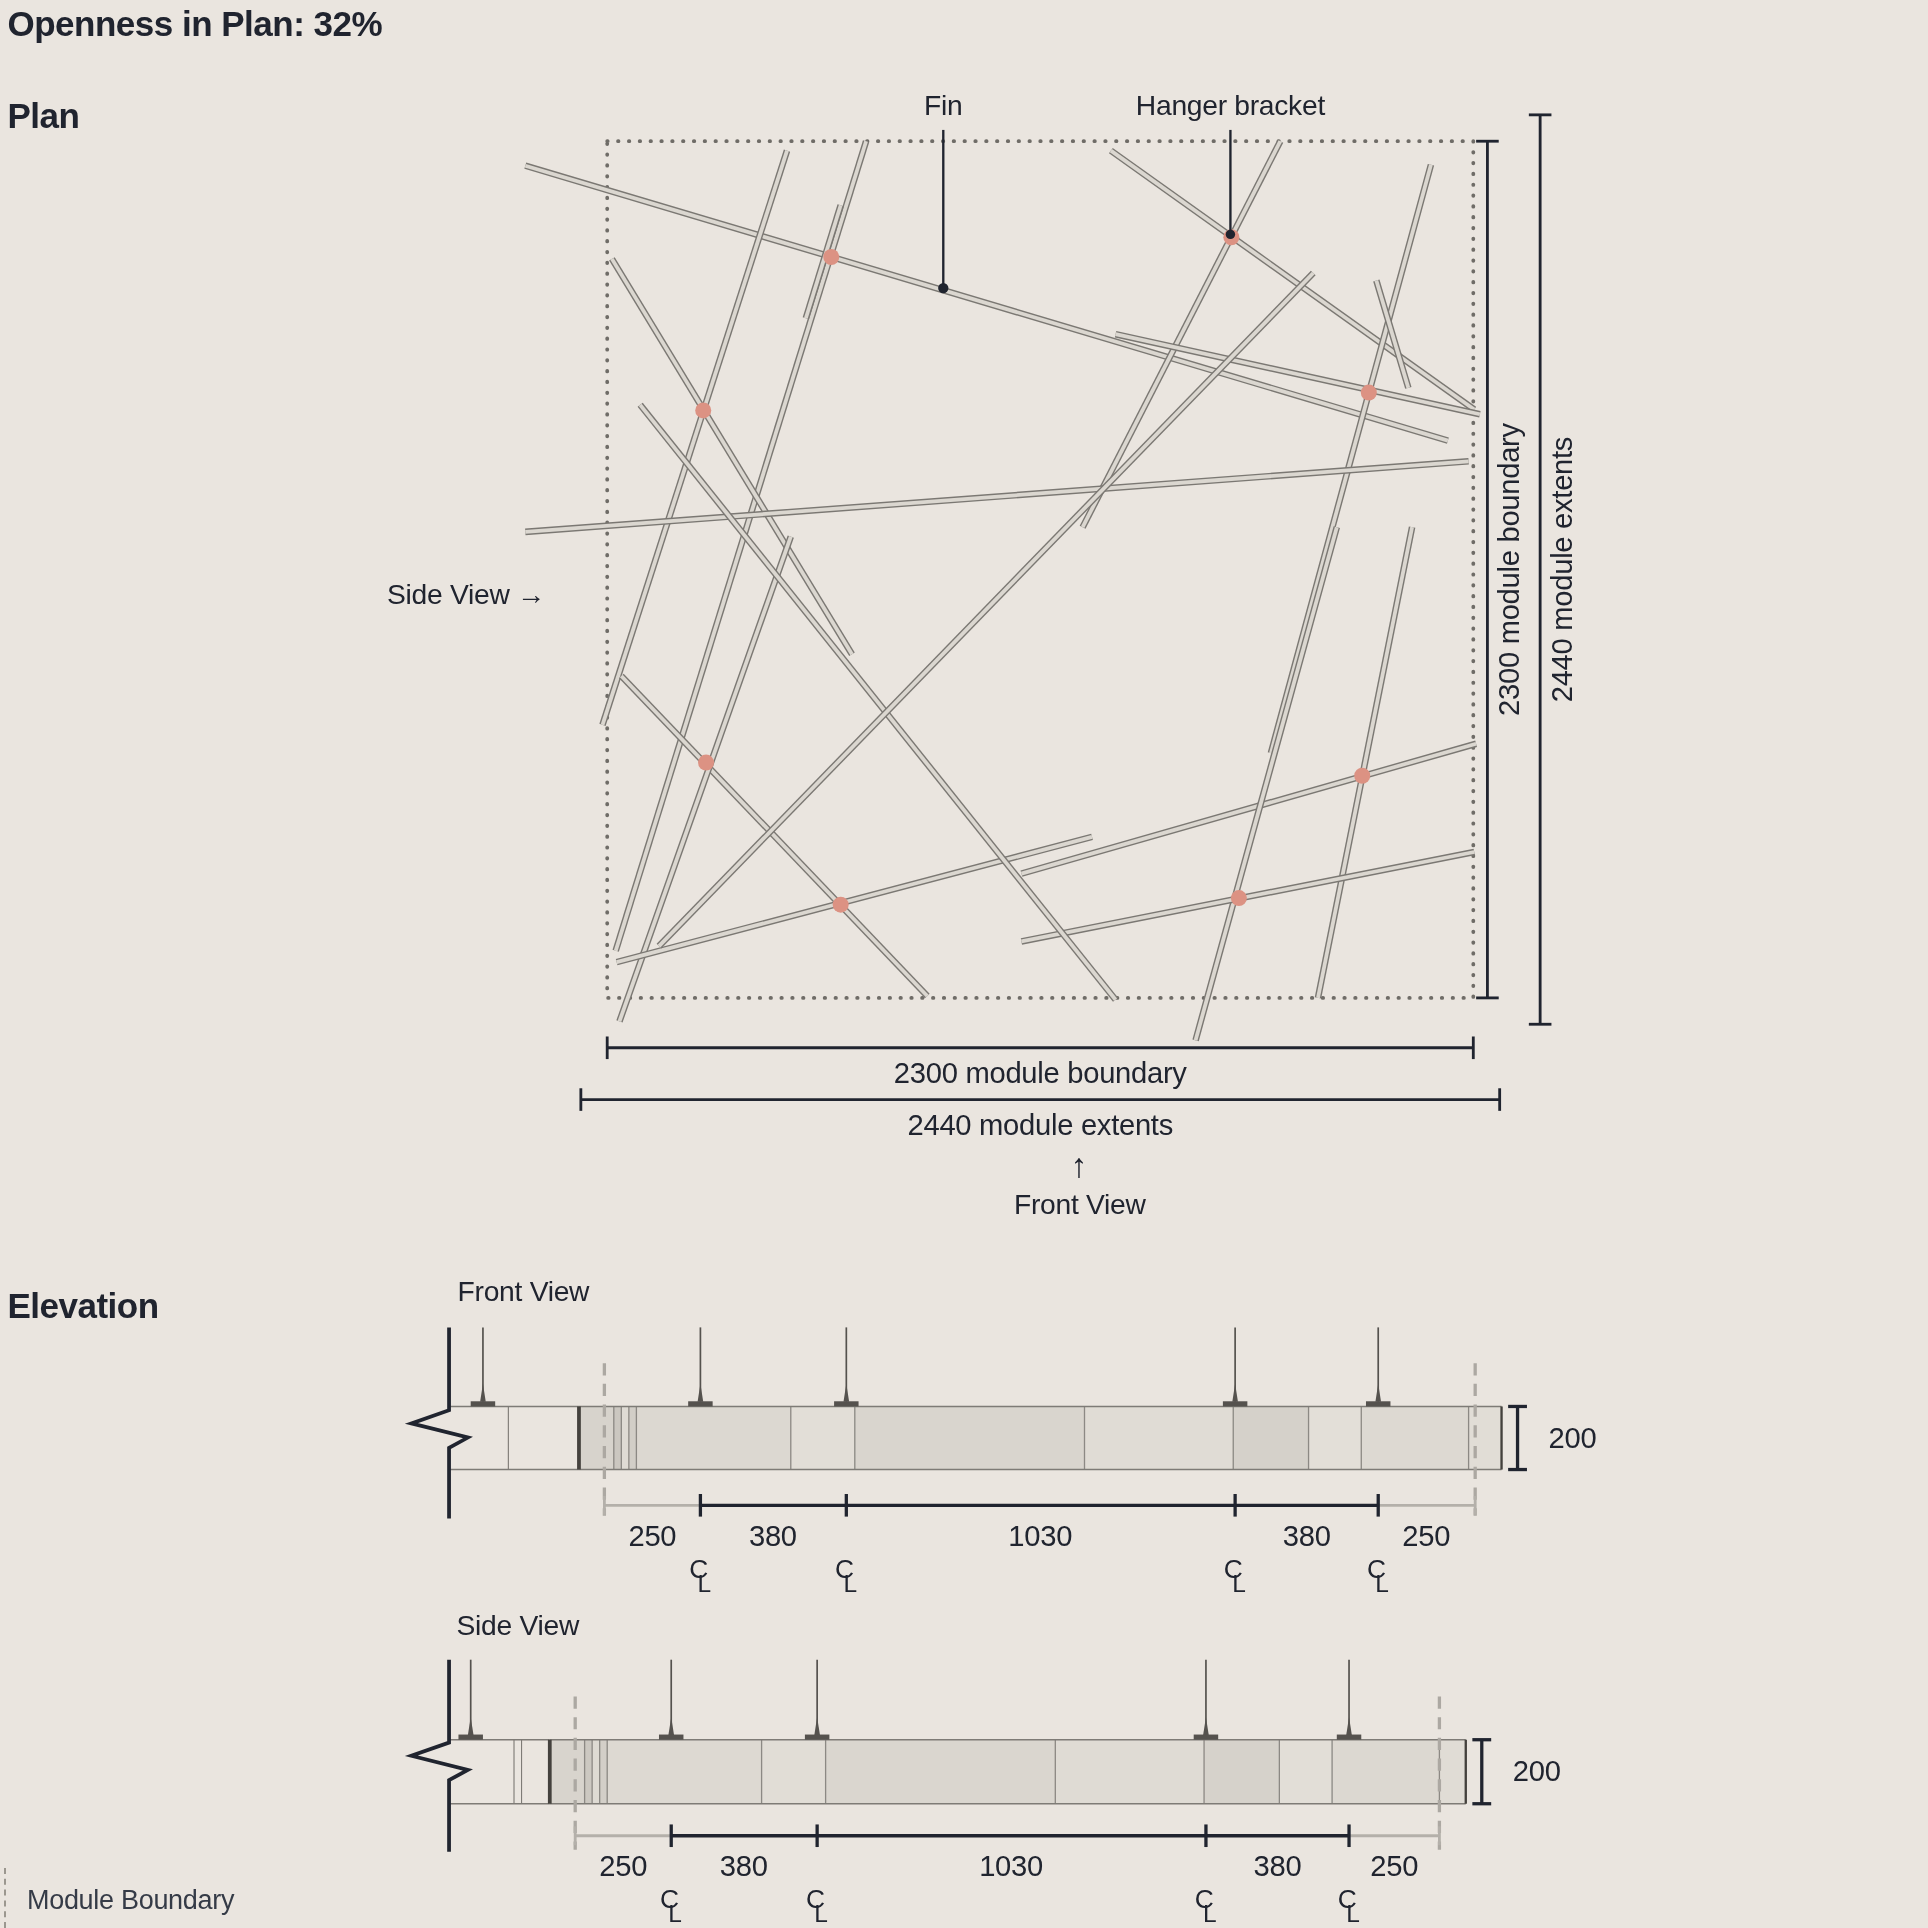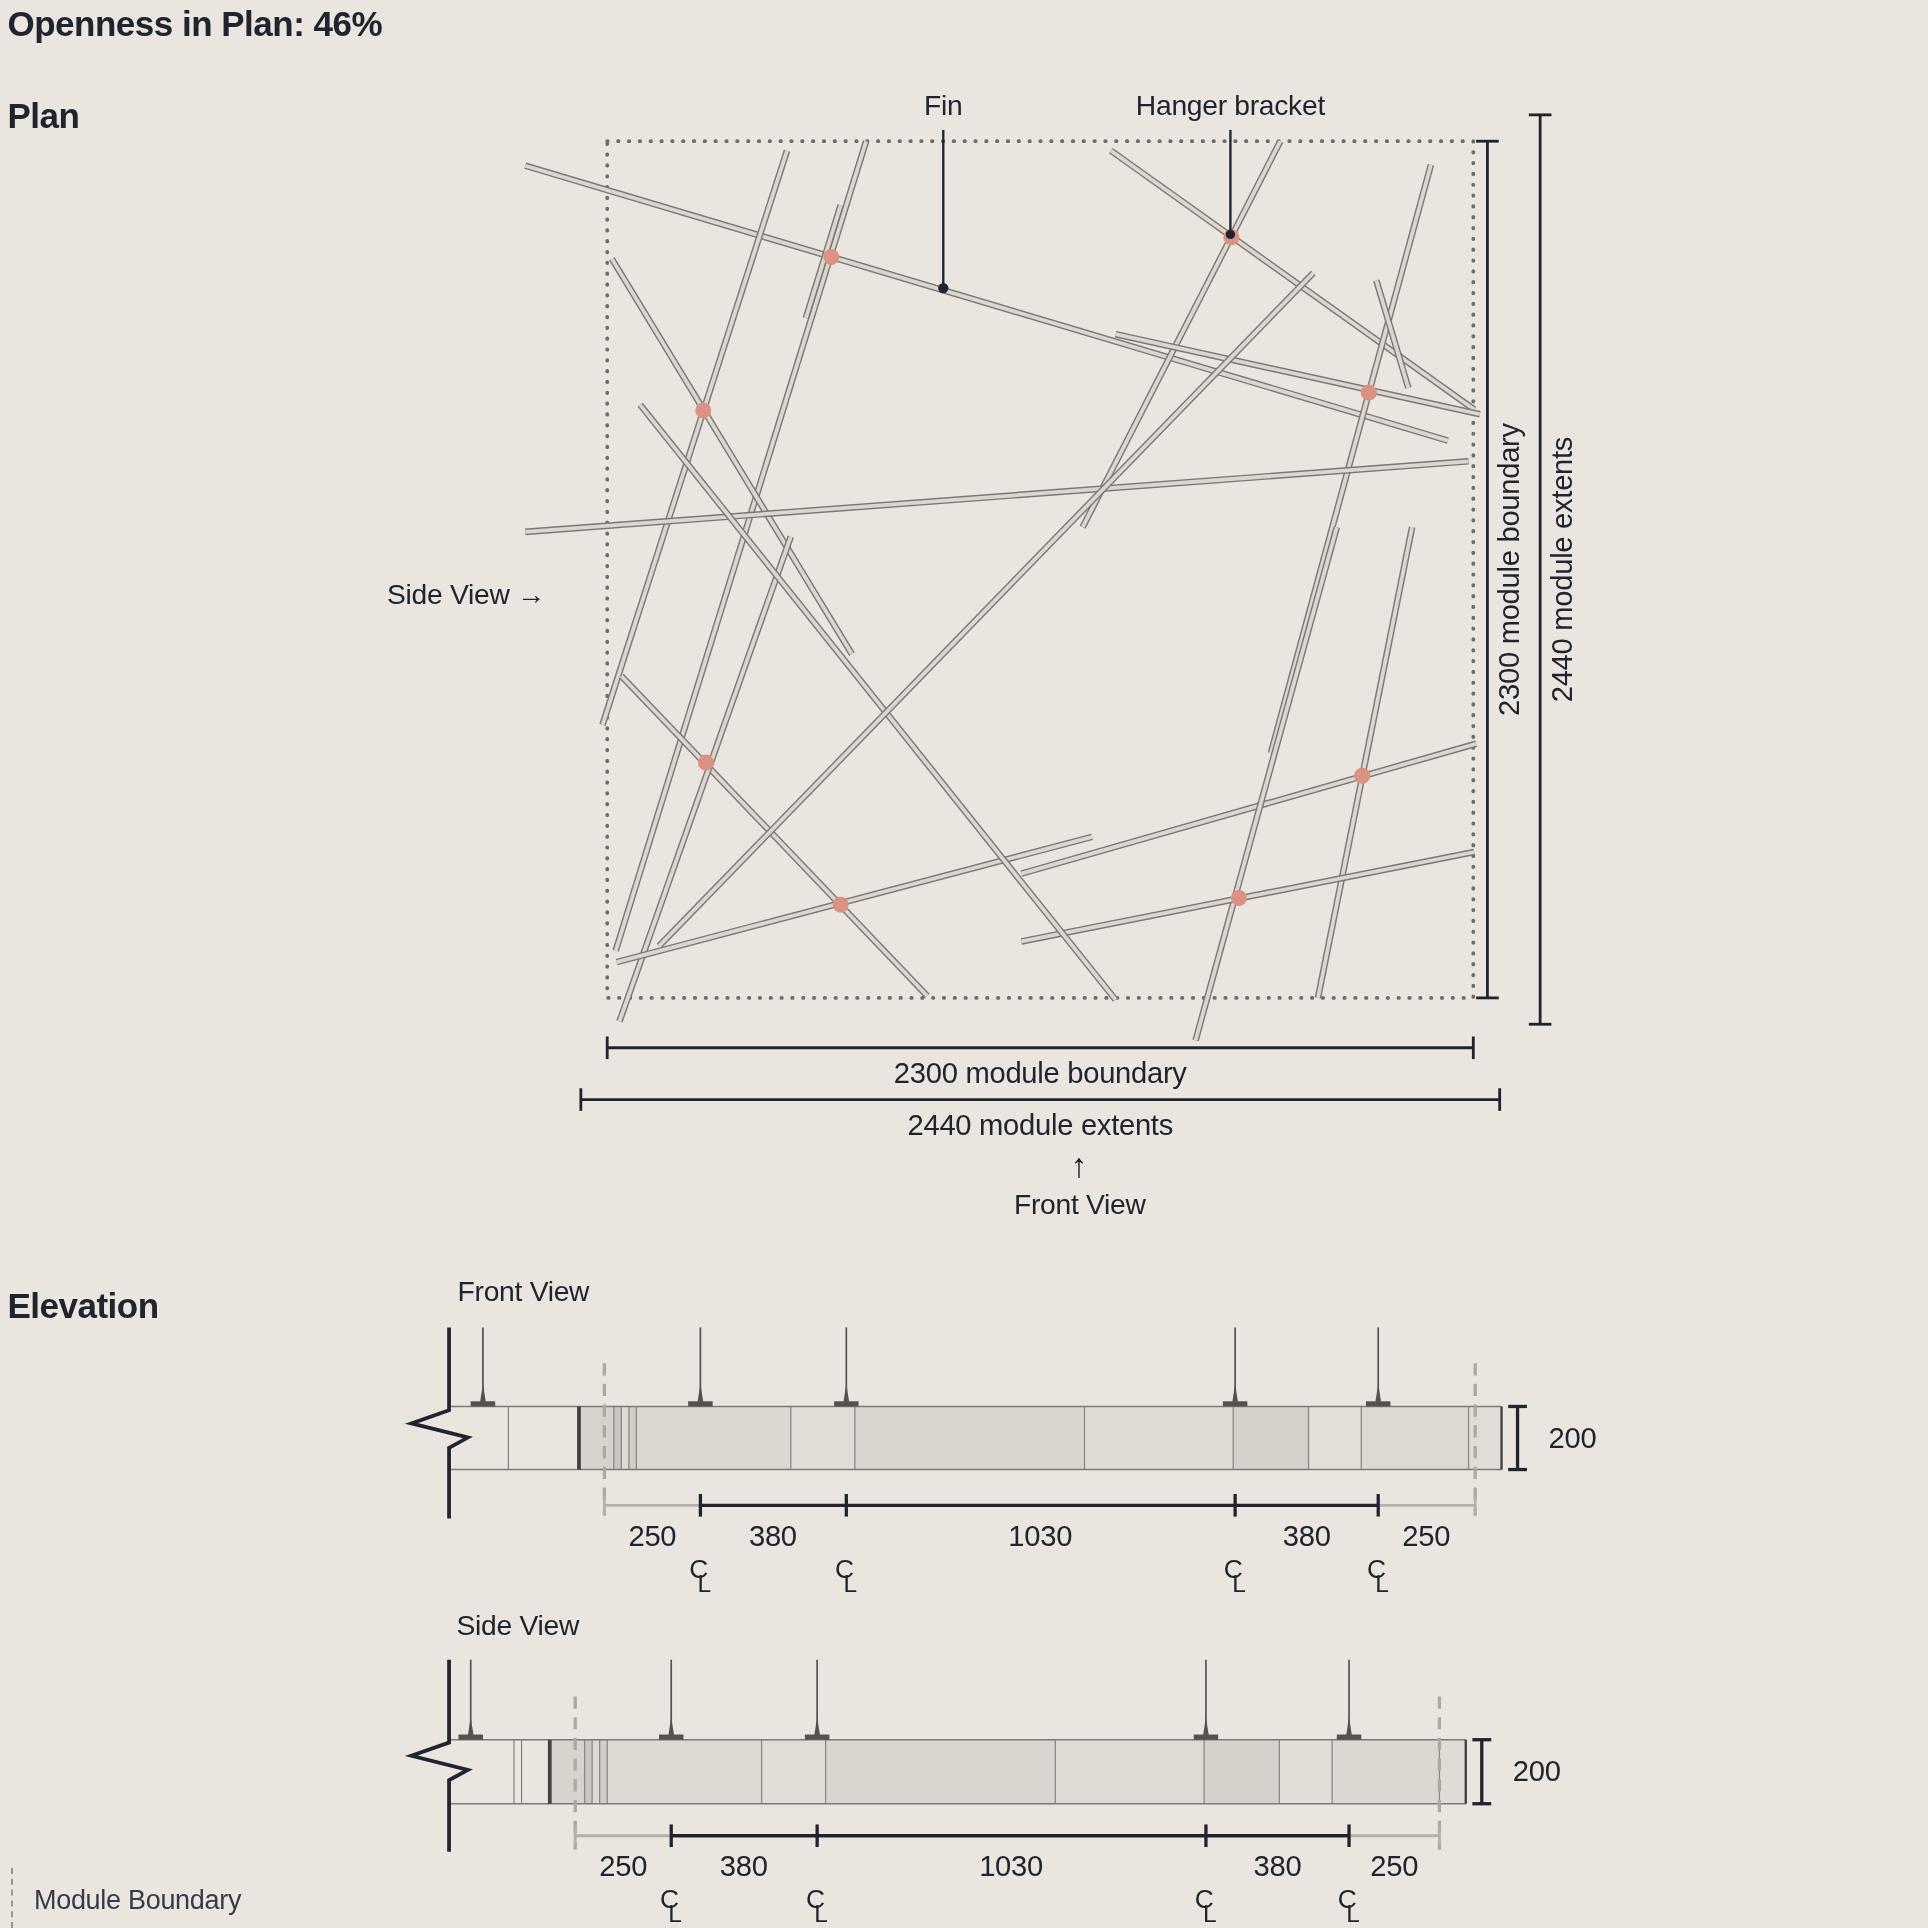--- a/index.html
+++ b/index.html
@@ -8,32 +8,32 @@
     background:#EAE5DF;
     font-family:"Liberation Sans", sans-serif;
   }
   .heading{
     position:absolute;left:7.5px;
     font-weight:bold;font-size:35px;letter-spacing:-0.5px;color:#20242F;
   }
   #title{top:3.8px;}
   #plan-heading{top:96px;}
   #elevation-heading{top:1286px;}
-  #legend{position:absolute;left:11px;top:1868px;height:60px;border-left:2.8px dashed #9B978F;}
+  #legend{position:absolute;left:4px;top:1868px;height:60px;border-left:2.8px dashed #9B978F;}
   #legend-label{
     position:absolute;left:21px;top:17px;white-space:nowrap;
     font-size:27px;color:#353B47;letter-spacing:-0.3px;
   }
   svg{position:absolute;left:0;top:0;}
   svg text{font-family:"Liberation Sans", sans-serif;fill:#20242F;letter-spacing:-0.3px;}
 </style>
 </head>
 <body>
 
-<div class="heading" id="title">Openness in Plan: 46%</div>
+<div class="heading" id="title">Openness in Plan: 32%</div>
 <div class="heading" id="plan-heading">Plan</div>
 <div class="heading" id="elevation-heading">Elevation</div>
 
 <svg id="scene" width="1928" height="1928" viewBox="0 0 2048 2048">
     <g>
       <rect x="645" y="150" width="920" height="910" fill="none" stroke="#6F6C67" stroke-width="4" stroke-dasharray="0.5 11" stroke-linecap="round"></rect>
     </g>
     <g>
       <g>
         <line x1="558" y1="176" x2="1538" y2="468" stroke="#7B7873" stroke-width="7"></line>

